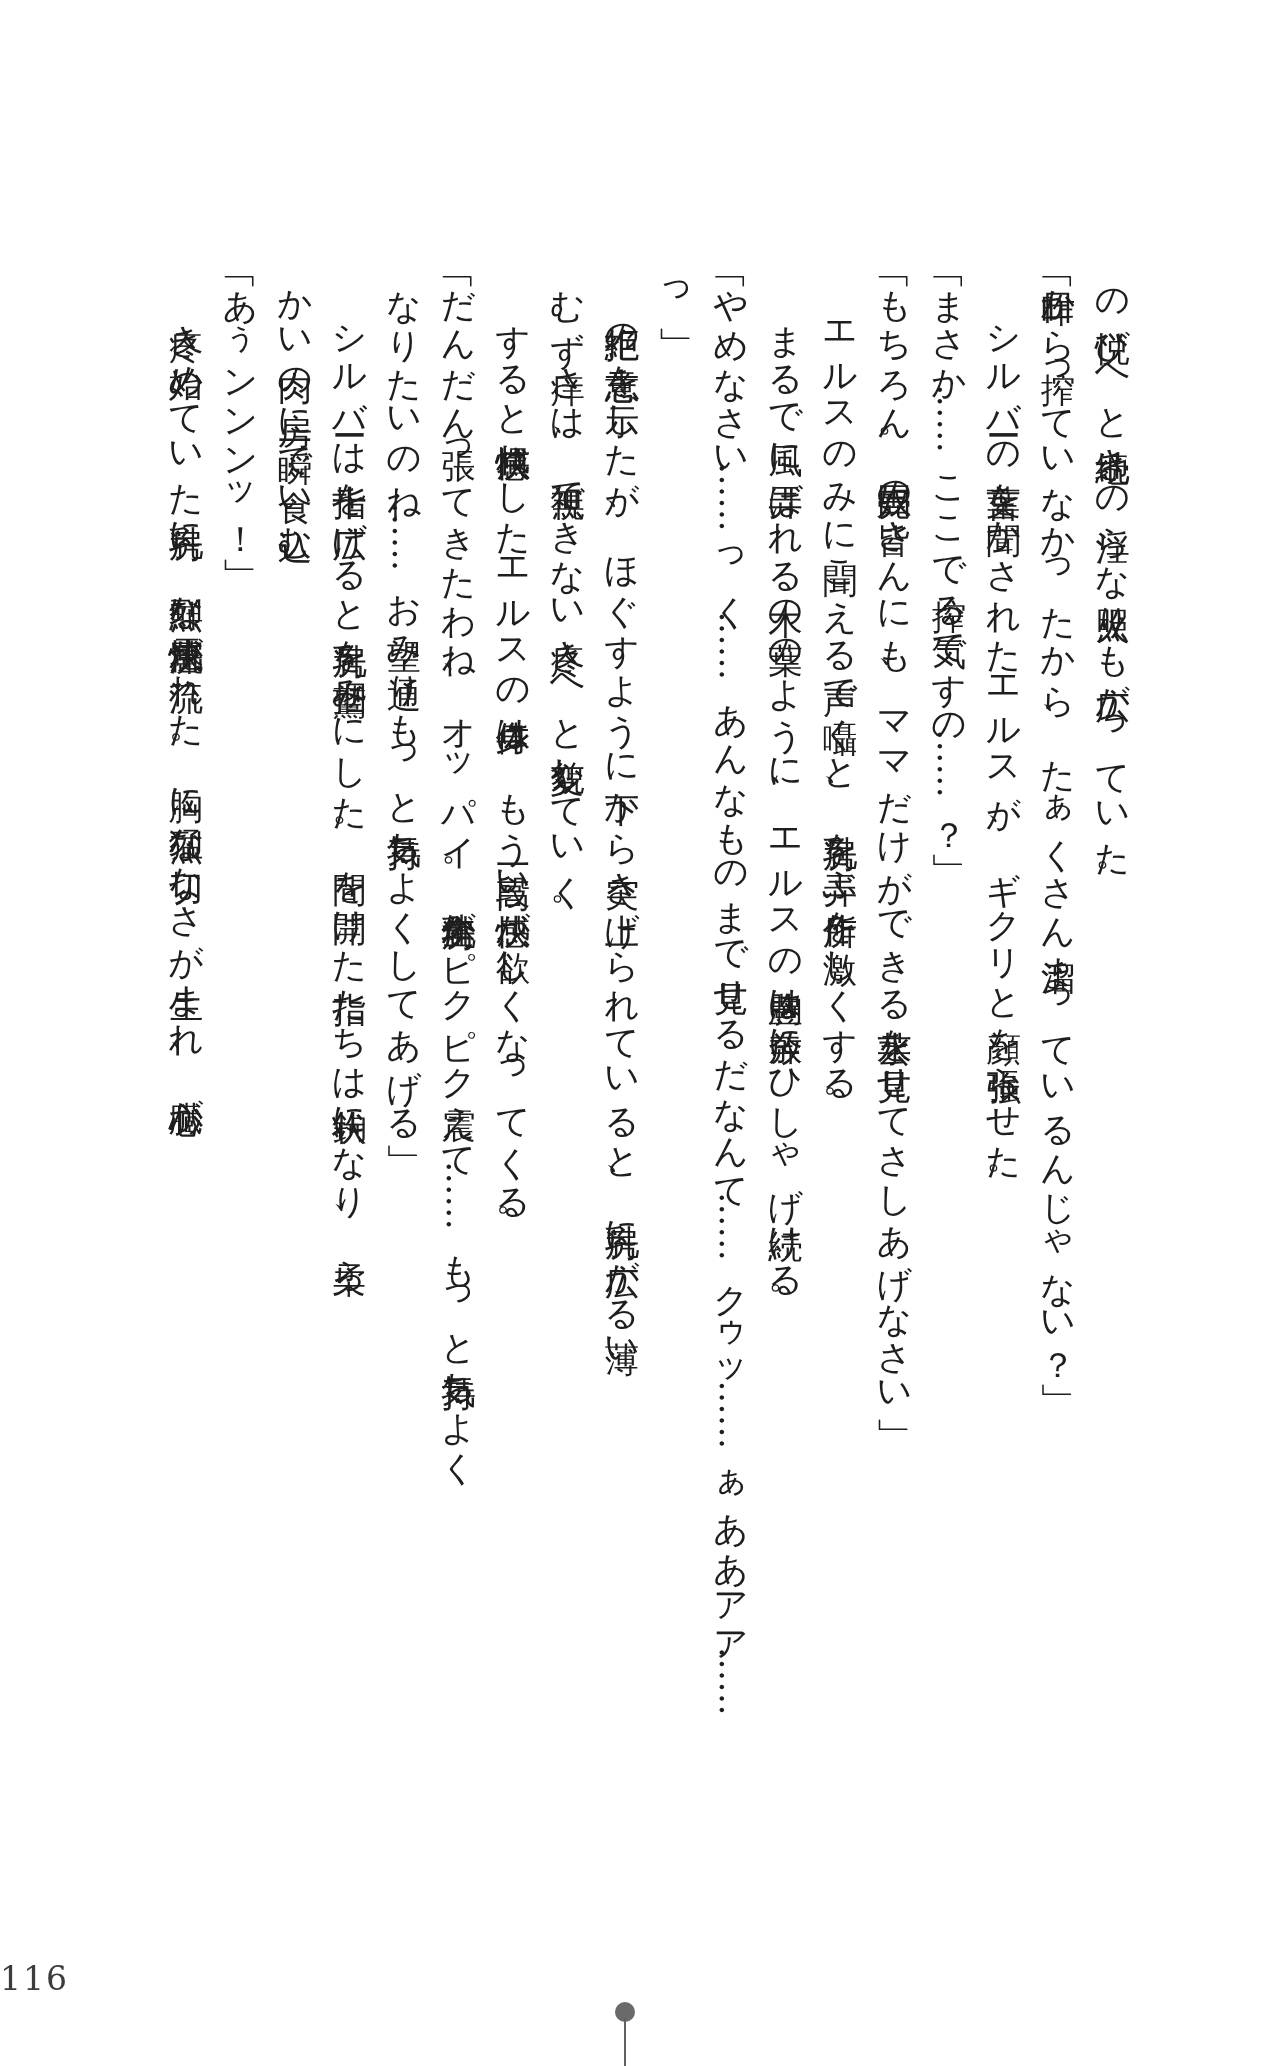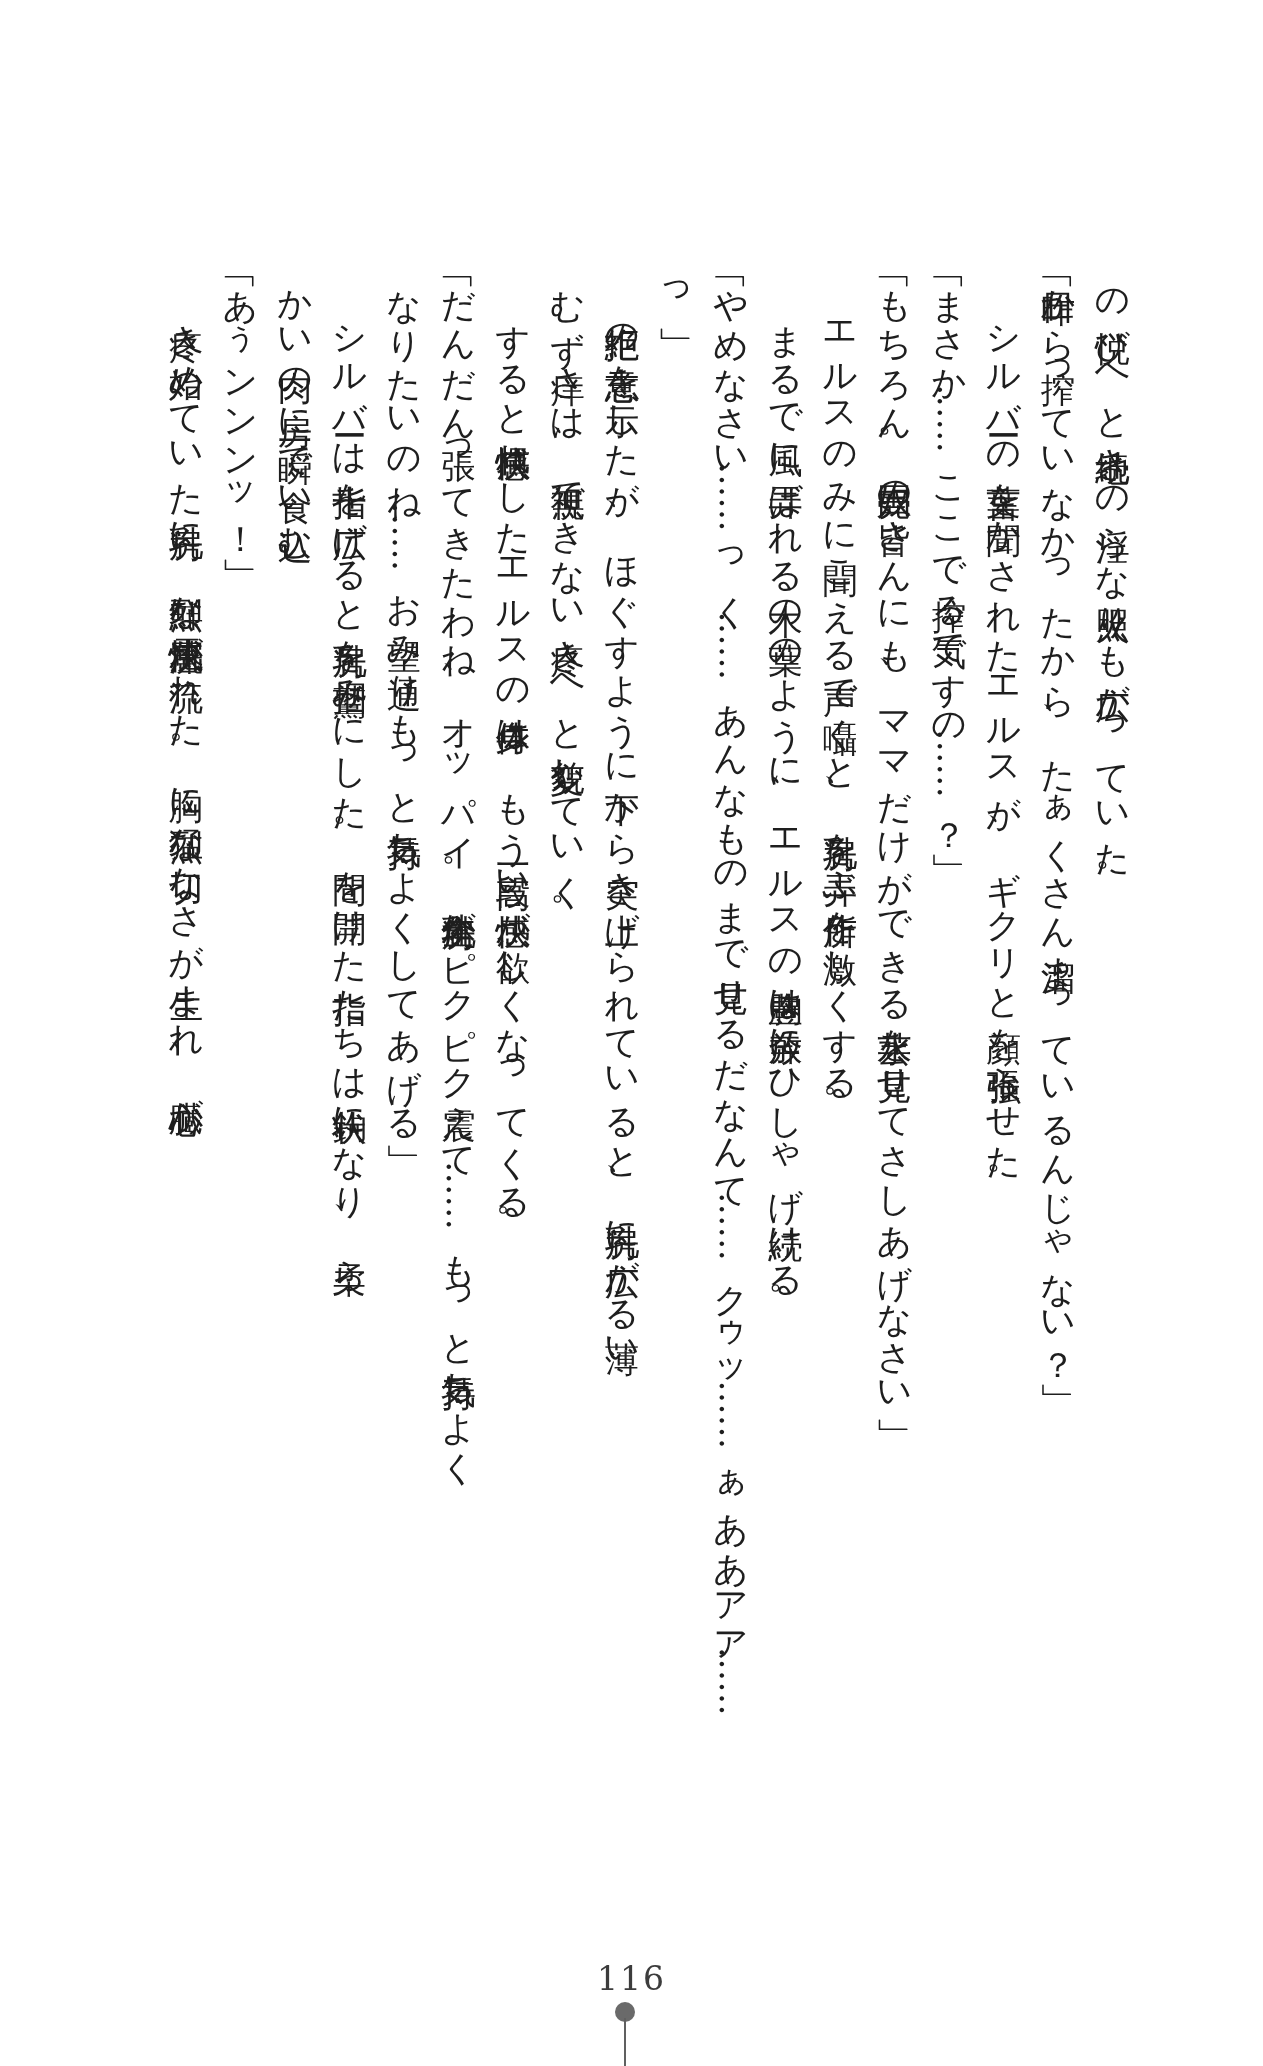--- a/index.html
+++ b/index.html
@@ -41,21 +41,21 @@
   }
   .tline.indent {
     text-indent: 34.5px;
   }
   
   .page-number {
     position: absolute;
     top: 1962px;
     left: 0;
     width: 100%;
-    text-align: center;
+    text-align: left;
     font-size: 33px;
     line-height: 33px;
     color: #3c3c3c;
     letter-spacing: 2px;
     font-weight: 400;
   }
   .footer-ornament-dot {
     position: absolute;
     left: 615px;
     top: 2002px;

